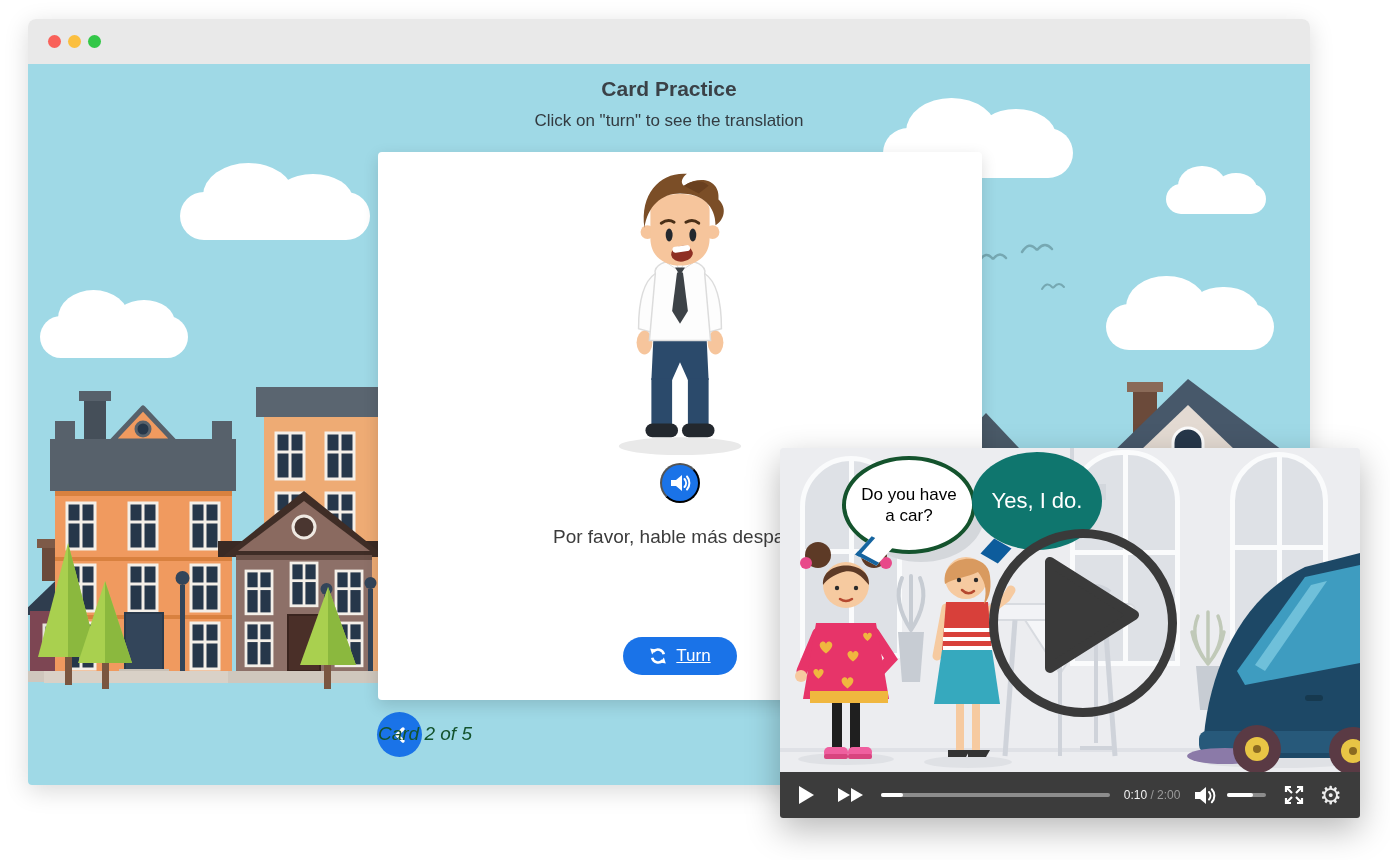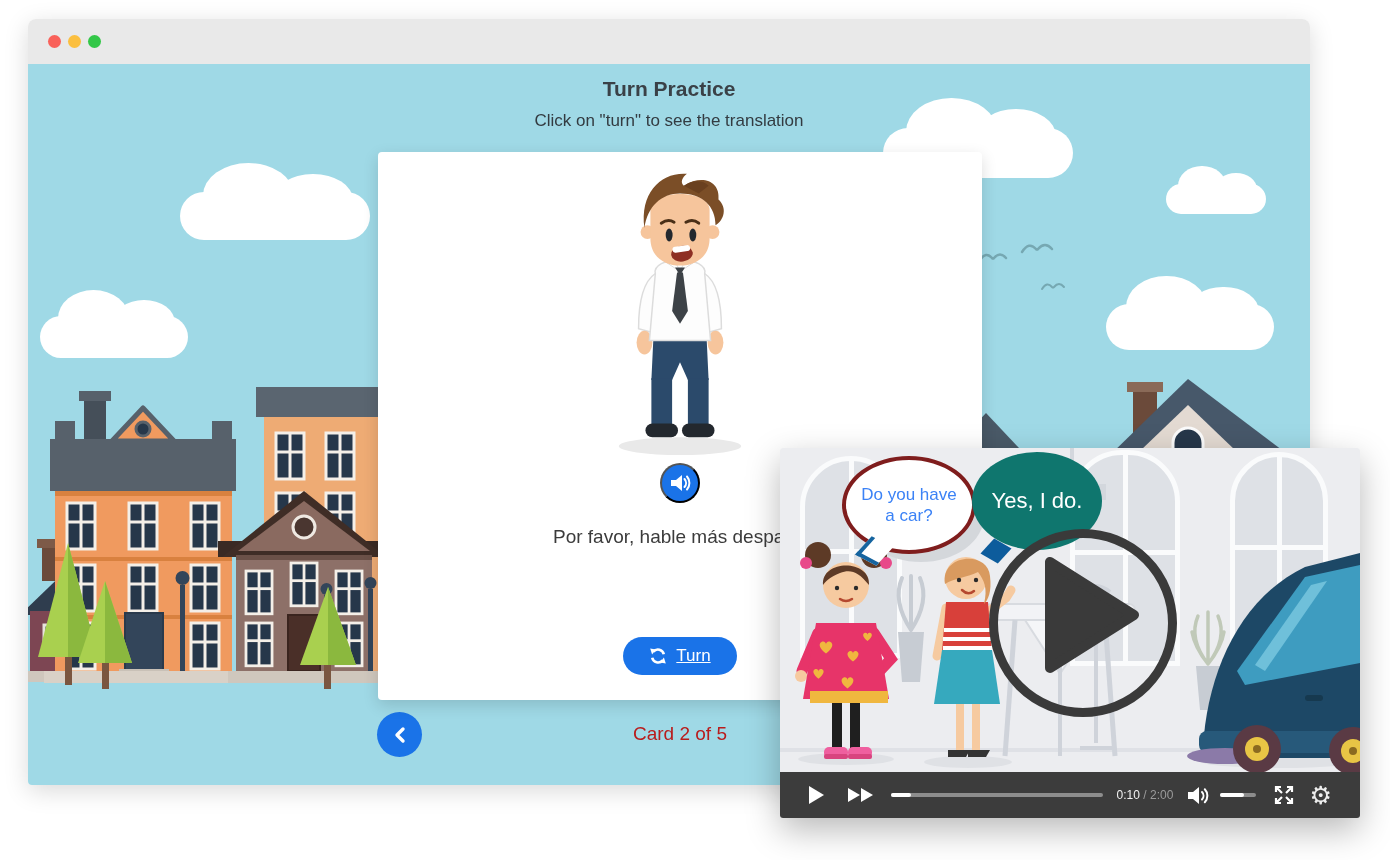--- a/index.html
+++ b/index.html
@@ -27,41 +27,41 @@
   .skyline{position:absolute;left:0;top:311px;width:1282px;height:320px;z-index:2;}
 
   
   .card{position:absolute;left:350px;top:88px;width:604px;height:548px;background:#fff;border-radius:4px;box-shadow:0 5px 16px rgba(0,0,0,.14);z-index:10;}
   .man{position:absolute;left:217px;top:11px;width:170px;height:296px;}
   .audio-btn{position:absolute;left:282px;top:311px;width:40px;height:40px;border-radius:50%;background:#1a73e8;display:flex;align-items:center;justify-content:center;cursor:pointer;}
   .sentence{position:absolute;left:175px;top:374px;width:420px;font-size:19px;color:#3b3b3b;white-space:nowrap;}
   .turn-btn{position:absolute;left:245px;top:485px;width:114px;height:38px;border-radius:19px;background:#1a73e8;border:none;color:#fff;font-size:17px;font-weight:500;font-family:inherit;display:flex;align-items:center;justify-content:center;gap:9px;cursor:pointer;text-decoration:underline;}
 
   .back-btn{position:absolute;left:349px;top:648px;width:45px;height:45px;border-radius:50%;background:#1a73e8;border:none;display:flex;align-items:center;justify-content:center;cursor:pointer;z-index:5;}
-  .counter{position:absolute;left:350px;top:659px;width:604px;text-align:center;font-size:19px;color:#b91c1c;z-index:5;}
+  .counter{position:absolute;left:350px;top:659px;width:604px;text-align:left;font-size:19px;color:#14532d;z-index:5;font-style:italic;}
 
   
   .player{position:absolute;left:780px;top:448px;width:580px;height:370px;border-radius:3px;overflow:hidden;box-shadow:0 12px 34px rgba(0,0,0,.28);z-index:50;}
   .scene{position:absolute;left:0;top:0;width:580px;height:324px;background:#ecedf0;overflow:hidden;}
   .floorline{position:absolute;left:0;top:300px;width:100%;height:4px;background:#dfe1e6;}
   .awin{position:absolute;background:#dee1e6;border:5px solid #fafbfc;border-radius:52px 52px 0 0;}
   .awin i{position:absolute;left:50%;top:0;width:5px;height:100%;margin-left:-2.5px;background:#fafbfc;}
   .awin b{position:absolute;left:0;top:46%;width:100%;height:5px;background:#fafbfc;}
   .bubble{position:absolute;border-radius:50%;display:flex;align-items:center;justify-content:center;text-align:center;}
   .bubble .tail{position:absolute;width:20px;height:20px;}
   .b-shadow{background:#d4d7db;}
-  .b-white{background:#fff;border:4px solid #7f1d1d;font-size:17px;color:#3b82f6;line-height:1.25;}
+  .b-white{background:#fff;border:4px solid #14532d;font-size:17px;color:#000000;line-height:1.25;}
   .b-white .tail{left:16px;bottom:-13px;background:#fff;border-left:4px solid #15649f;border-bottom:4px solid #15649f;transform:rotate(28deg) skew(-14deg);}
   .b-blue{background:#0f766e;color:#fff;font-size:22px;}
   .b-blue .tail{left:14px;bottom:-11px;background:#0d5c9c;transform:rotate(30deg) skew(-12deg);}
   .play-ring{position:absolute;left:209px;top:81px;width:170px;height:170px;border:9px solid #3a3a3a;border-radius:50%;cursor:pointer;}
   .play-tri{position:absolute;left:262px;top:108px;cursor:pointer;}
   .gray-art{position:absolute;}
 
-  .controls{position:absolute;left:0;top:324px;width:580px;height:46px;background:#3c3c3c;display:flex;align-items:center;padding:0 28px;box-sizing:border-box;}
+  .controls{position:absolute;left:0;top:324px;width:580px;height:46px;background:#3c3c3c;display:flex;align-items:center;padding:0 18px;box-sizing:border-box;}
   .ctl{background:none;border:none;padding:0;display:flex;align-items:center;cursor:pointer;}
   .progress{width:252px;height:4px;border-radius:2px;background:#8d8d8d;margin-left:16px;position:relative;cursor:pointer;}
   .progress .played{position:absolute;left:0;top:0;height:100%;width:9.5%;background:#fff;border-radius:2px;}
   .time{margin-left:14px;font-size:12px;color:#f1f1f1;white-space:nowrap;}
   .time .dim{color:#9b9b9b;}
   .vol-slider{width:42px;height:4px;border-radius:2px;background:#8d8d8d;margin-left:9px;position:relative;cursor:pointer;}
   .vol-slider .lvl{position:absolute;left:0;top:0;height:100%;width:68%;background:#fff;border-radius:2px;}
   .gear{font-size:25px;color:#eee;line-height:1;margin-left:15px;cursor:pointer;background:none;border:none;padding:0;}
 </style>
 </head>
@@ -71,21 +71,21 @@
 
   <div class="window">
     <div class="titlebar">
       <span class="tl red"></span>
       <span class="tl yellow"></span>
       <span class="tl green"></span>
     </div>
 
     <div class="sky">
 
-      <div class="title">Turn Practice</div>
+      <div class="title">Card Practice</div>
       <div class="subtitle">Click on "turn" to see the translation</div>
 
       <div class="cloud" style="left:152px;top:128px;width:190px;height:48px;"></div>
       <div class="cloud" style="left:12px;top:252px;width:148px;height:42px;"></div>
       <div class="cloud" style="left:855px;top:64px;width:190px;height:50px;"></div>
       <div class="cloud" style="left:1078px;top:240px;width:168px;height:46px;"></div>
       <div class="cloud" style="left:1138px;top:120px;width:100px;height:30px;"></div>
 
       <svg class="bird" style="left:950px;top:186px;" width="34" height="13">
           <path d="M2,10 Q8,1 14,8 Q15,9 16,8 Q22,1 28,8" stroke="#76a8b2" stroke-width="2.5" fill="none" stroke-linecap="round"></path>

